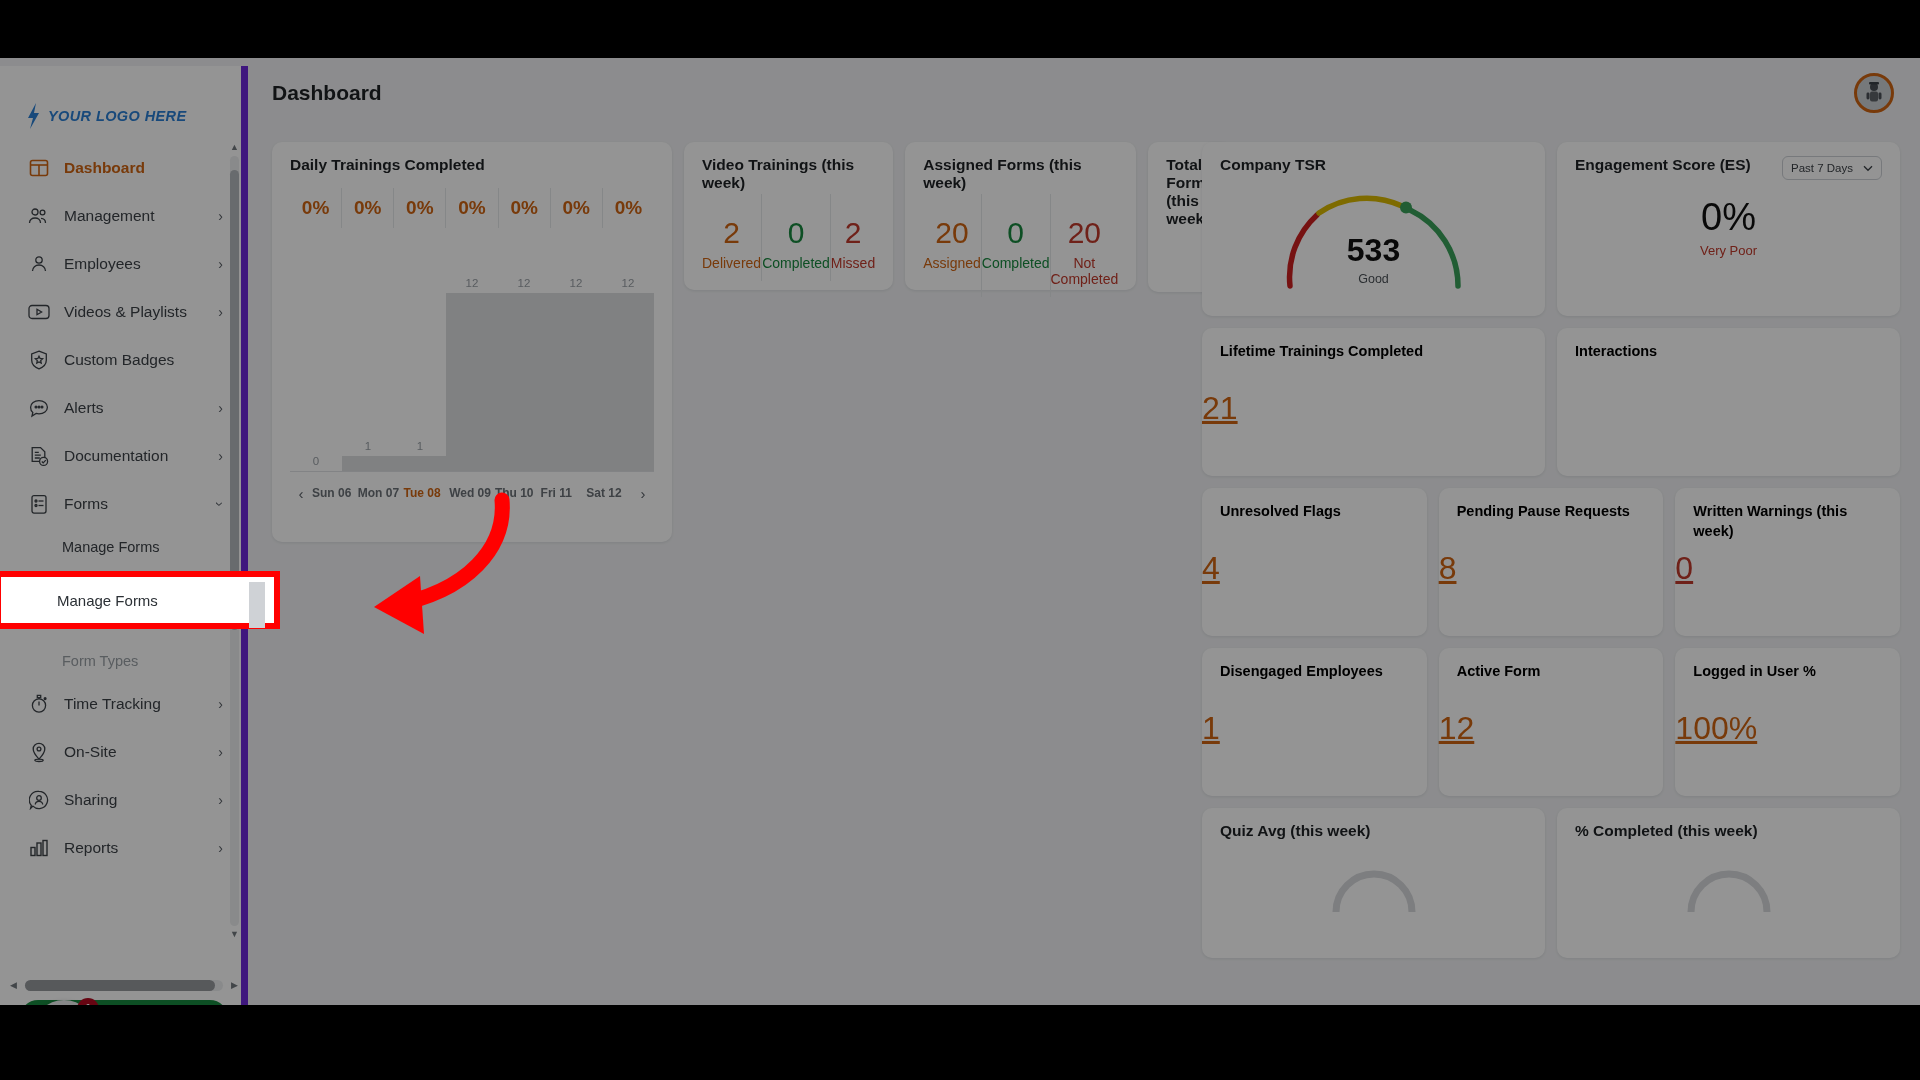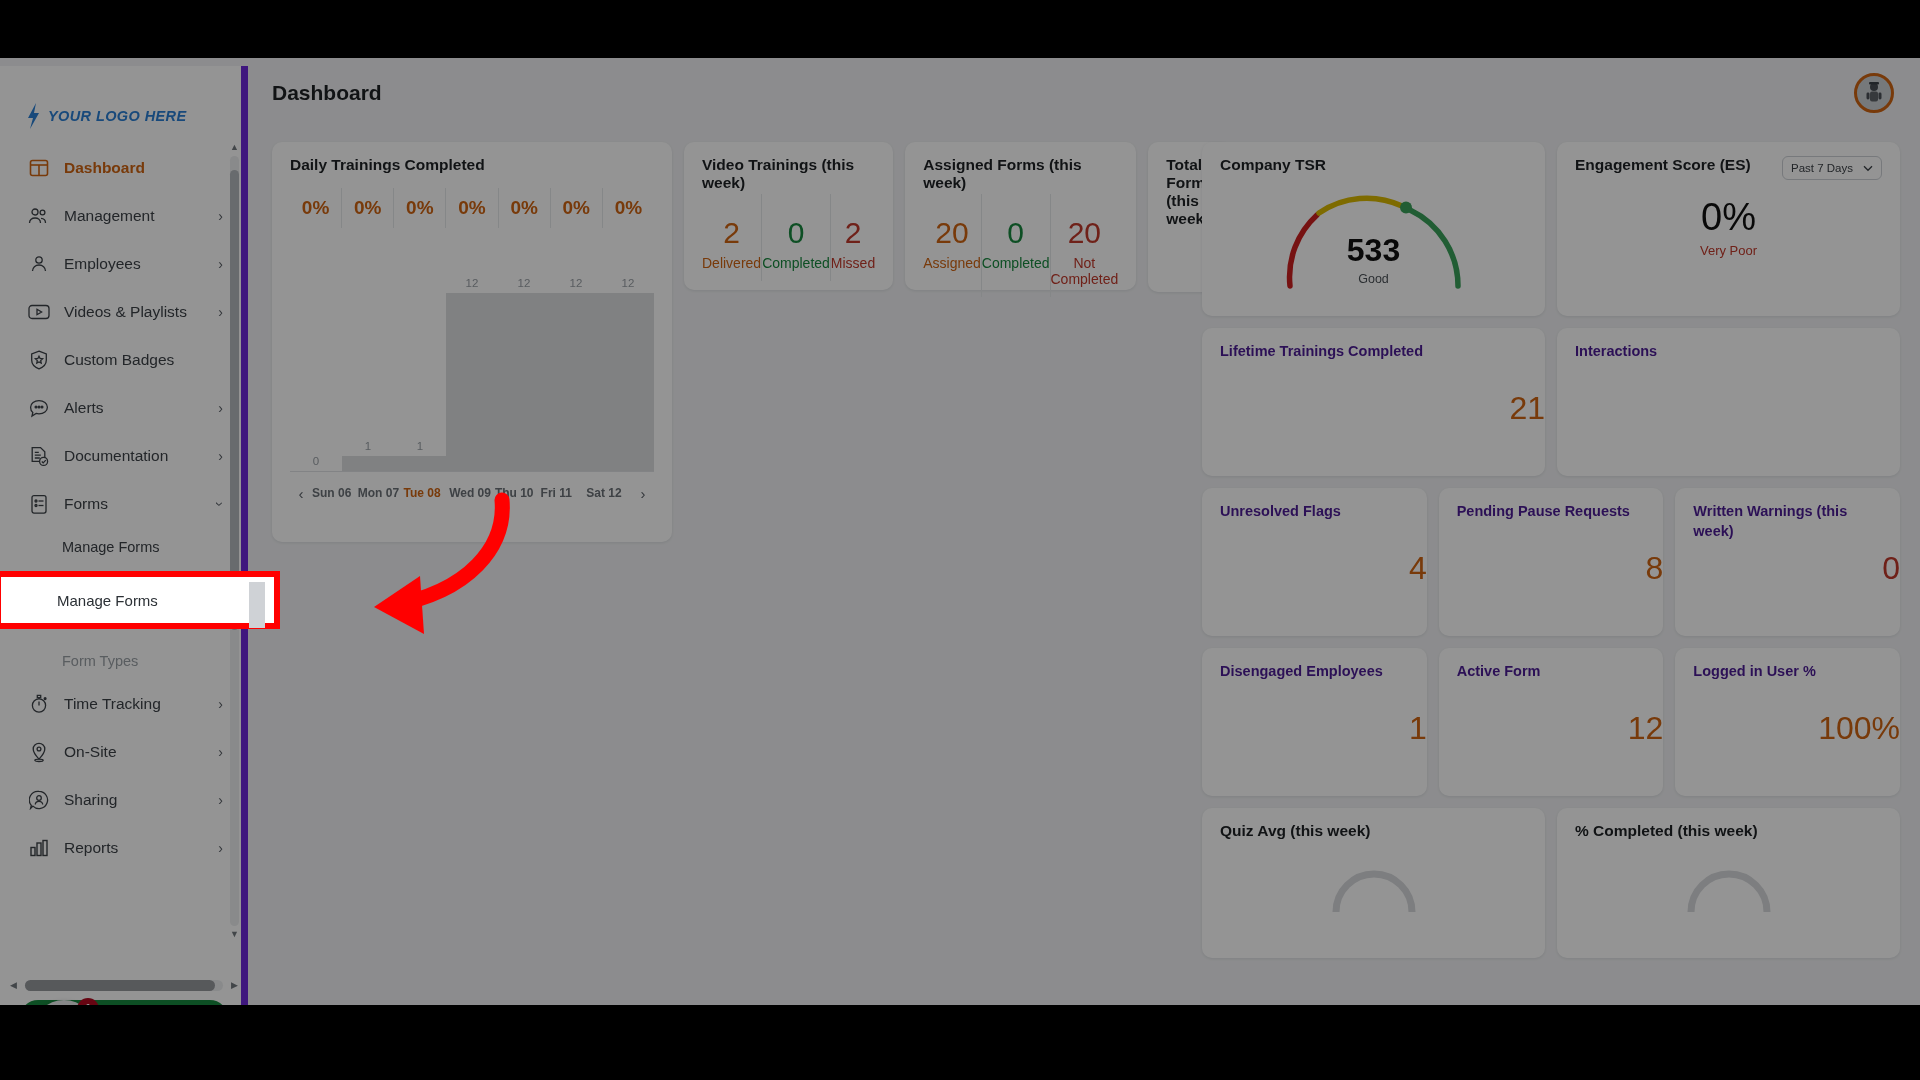--- a/index.html
+++ b/index.html
@@ -226,24 +226,24 @@
   .es-select {
     margin-left: auto; border: 1px solid #cdd1d6; border-radius: 6px;
     padding: 5px 8px; font-size: 11.5px; color: #3d4248;
     display: flex; align-items: center; gap: 10px; cursor: pointer; background:#fff;
   }
   .es-val { text-align: center; font-size: 38px; font-weight: 400; color: #111; margin-top: 18px; line-height: 1; }
   .es-cap { text-align: center; font-size: 13px; color: #c0392b; margin-top: 7px; }
 
   
   .kpi { height: 148px; position: relative; }
-  .kpi .kpi-title { font-size: 14.5px; font-weight: 600; color: #4c1d95; line-height: 1.35; }
+  .kpi .kpi-title { font-size: 14.5px; font-weight: 600; color: #000000; line-height: 1.35; }
   .kpi .kpi-val {
-    position: absolute; left: 0; right: 0; top: 62px; text-align: right;
-    font-size: 32px; font-weight: 400;
+    position: absolute; left: 0; right: 0; top: 62px; text-align: left;
+    font-size: 32px; font-weight: 400; text-decoration: underline;
   }
   .row2 { display: flex; gap: 12px; }
   .row2 > .card { flex: 1 1 0; }
   .row3 { display: flex; gap: 12px; }
   .row3 > .card { flex: 1 1 0; }
 
   .mini-gauge { width: 92px; height: 50px; margin: 22px auto 0; position: relative; }
 
   
   .hl-box {

